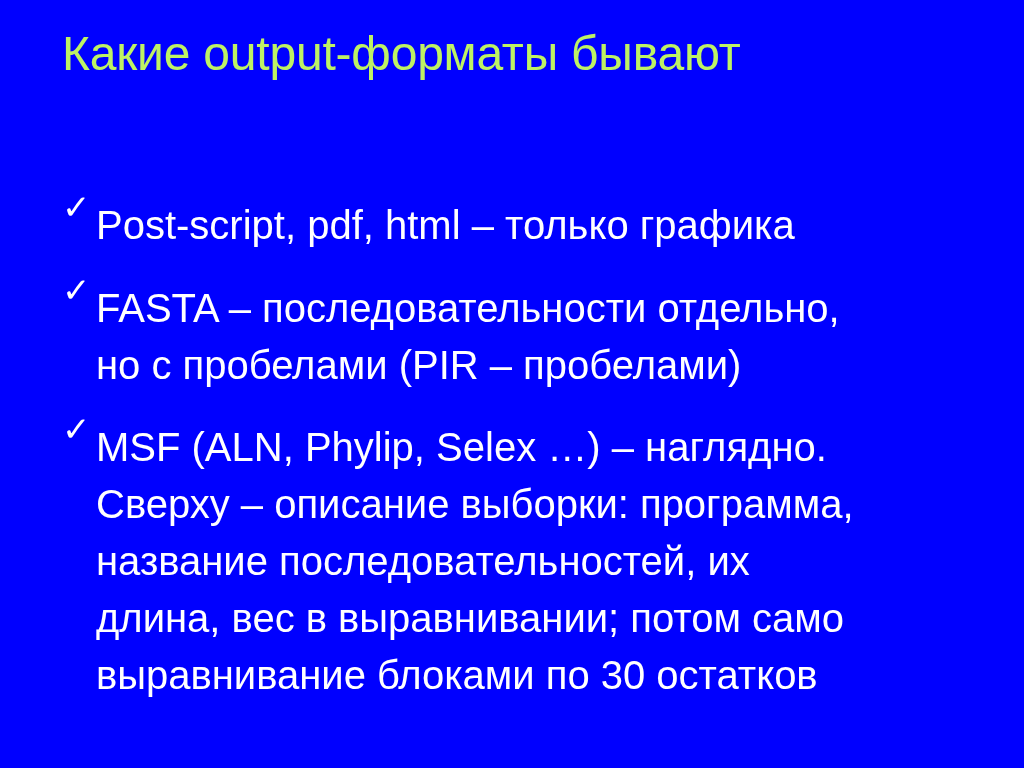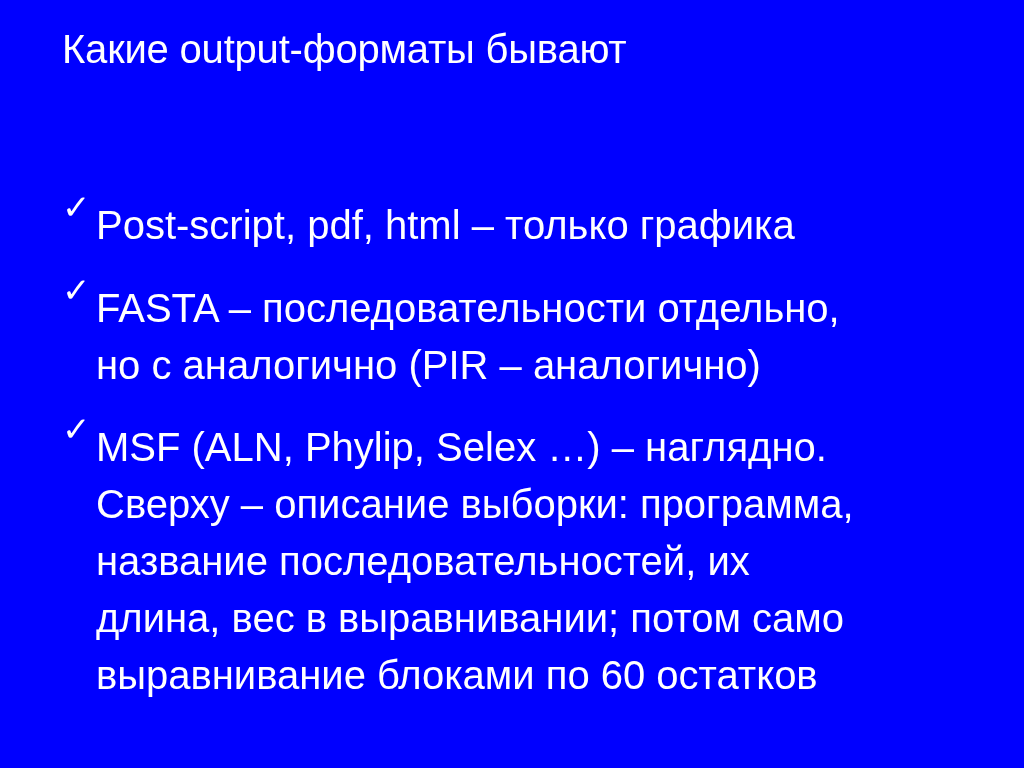--- a/index.html
+++ b/index.html
@@ -18,22 +18,22 @@
     width: 1024px;
     height: 768px;
     background: #0000ff;
     box-sizing: border-box;
   }
   .slide-title {
     position: absolute;
     left: 62px;
     top: 27px;
     width: 910px;
-    color: #ffffff;
-    font-size: 40px;
+    color: #bef264;
+    font-size: 48px;
     font-weight: normal;
     line-height: 1.12;
     letter-spacing: -0.2px;
     white-space: nowrap;
   }
   .body-block {
     position: absolute;
     left: 62px;
     top: 180px;
     width: 920px;
@@ -72,27 +72,27 @@
   <div class="body-block">
 
     <div class="bullet bullet-1">
       <span class="bullet-marker">✓</span>
       <span class="bullet-text">Post-script, pdf, html – только графика</span>
     </div>
 
     <div class="bullet bullet-2">
       <span class="bullet-marker">✓</span>
       <span class="bullet-text">FASTA – последовательности отдельно,
-но с аналогично (PIR – аналогично)</span>
+но с пробелами (PIR – пробелами)</span>
     </div>
 
     <div class="bullet bullet-3">
       <span class="bullet-marker">✓</span>
       <span class="bullet-text">MSF (ALN, Phylip, Selex …) – наглядно.
 Сверху – описание выборки: программа,
 название последовательностей, их
 длина, вес в выравнивании; потом само
-выравнивание блоками по 60 остатков</span>
+выравнивание блоками по 30 остатков</span>
     </div>
 
   </div>
 
 </div>
 
 </body></html>

